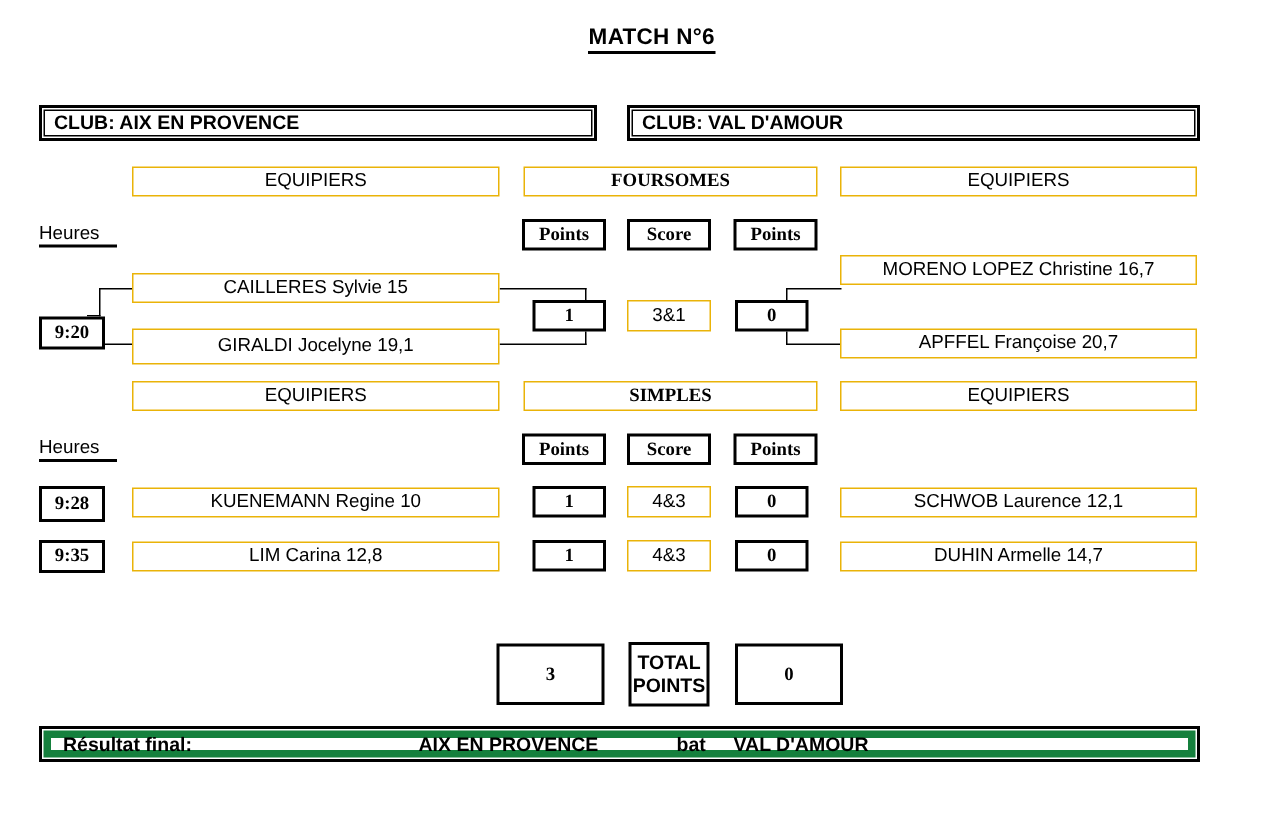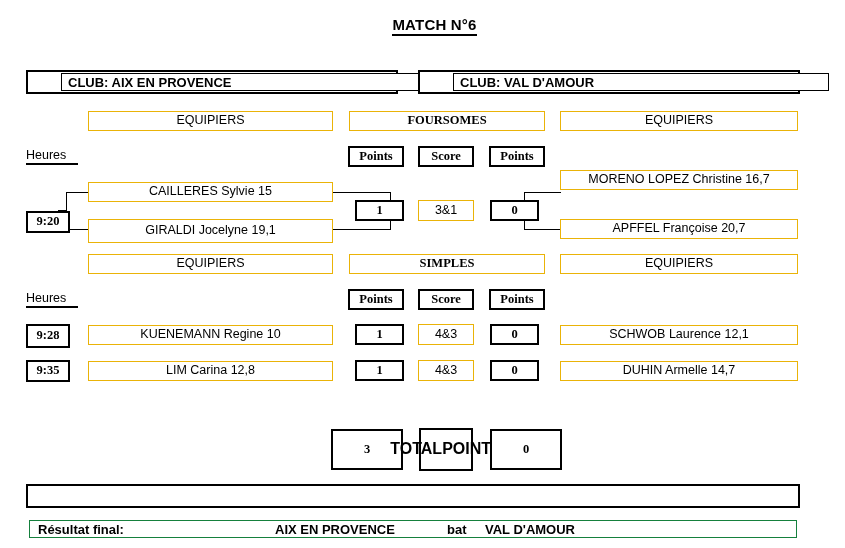--- a/index.html
+++ b/index.html
@@ -47,24 +47,23 @@
     position: absolute;
     border: 2px solid #000;
     background: #fff;
     padding: 1px;
   }
   .dbl > .inner {
     width: 100%; height: 100%;
     border: 1px solid #000;
     background: #fff;
     display: flex;
-    align-items: center;
+    align-items: flex-start;
     font-size: 13px;
     font-weight: bold;
-    margin-left: 32px;
   }
 
   .club-label { padding-left: 6px; }
 
   
   .underline-label {
     position: absolute;
     border-bottom: 2px solid #000;
     font-size: 12.5px;
     display: flex;
@@ -79,39 +78,38 @@
   .line {
     position: absolute;
     background: #000;
   }
   .line.h { height: 1px; }
   .line.v { width: 1px; }
 
   
   .result-inner {
     width: 100%; height: 100%;
-    border: 1px solid #15803d;
+    border: 5px solid #15803d;
     background: #fff;
     position: relative;
     font-size: 13px;
     font-weight: bold;
-    margin-top: 33px;
   }
   .result-inner > span {
     position: absolute;
     top: 50%;
     transform: translateY(-50%);
     white-space: nowrap;
   }
   .r-label { left: 8px; }
   .r-home  { left: 245px; }
   .r-bat   { left: 417px; }
   .r-away  { left: 455px; }
 
-  .total-box { flex-direction: row; font-size: 16px; font-weight: bold; line-height: 1.15; }
+  .total-box { flex-direction: column; font-size: 13px; font-weight: bold; line-height: 1.15; }
 </style>
 </head>
 <body>
 
 <div class="stage">
 
   <div class="match-title">
     <span>MATCH N°6</span>
   </div>
 

